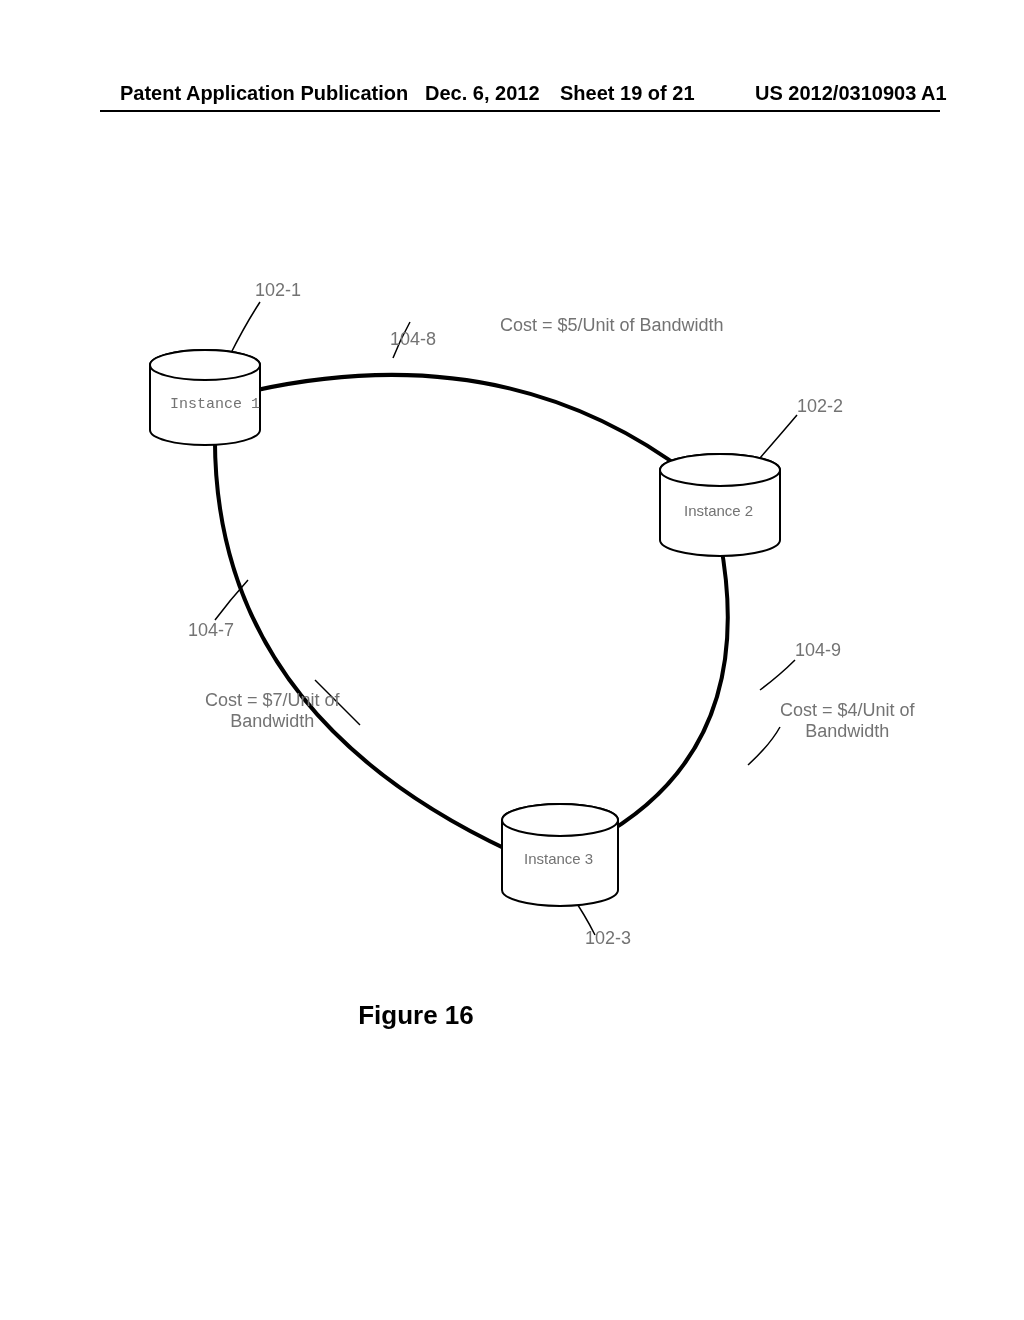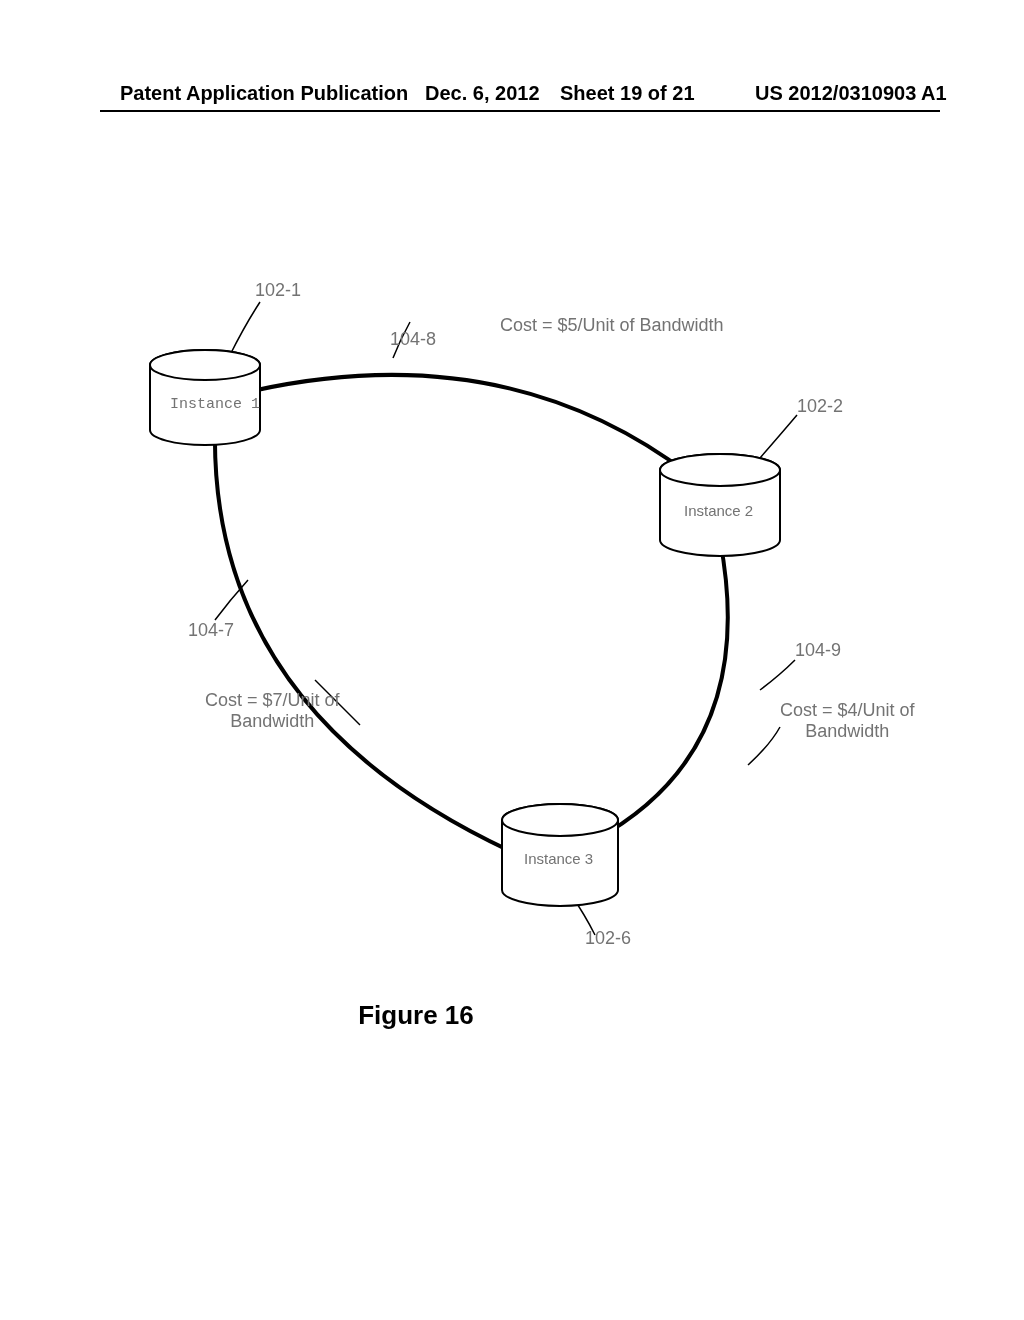--- a/index.html
+++ b/index.html
@@ -116,21 +116,21 @@
     </svg>
 
     
     <div class="label" style="left:70px; top:126px; font-size:15px;font-family:Liberation Mono, monospace;">Instance 1</div>
     <div class="label" style="left:584px; top:232px; font-size:15px;">Instance 2</div>
     <div class="label" style="left:424px; top:580px; font-size:15px;">Instance 3</div>
 
     
     <div class="label" style="left:155px; top:10px;">102-1</div>
     <div class="label" style="left:697px; top:126px;">102-2</div>
-    <div class="label" style="left:485px; top:658px;">102-6</div>
+    <div class="label" style="left:485px; top:658px;">102-3</div>
 
     <div class="label" style="left:290px; top:33px;margin-top:26px;">104-8</div>
     <div class="label" style="left:88px; top:350px;">104-7</div>
     <div class="label" style="left:695px; top:370px;">104-9</div>
 
     
     <div class="label" style="left:400px; top:45px;">Cost = $5/Unit of Bandwidth</div>
     <div class="label label-center" style="left:90px; top:420px;">Cost = $7/Unit of
 Bandwidth</div>
     <div class="label label-center" style="left:665px; top:430px;">Cost = $4/Unit of

